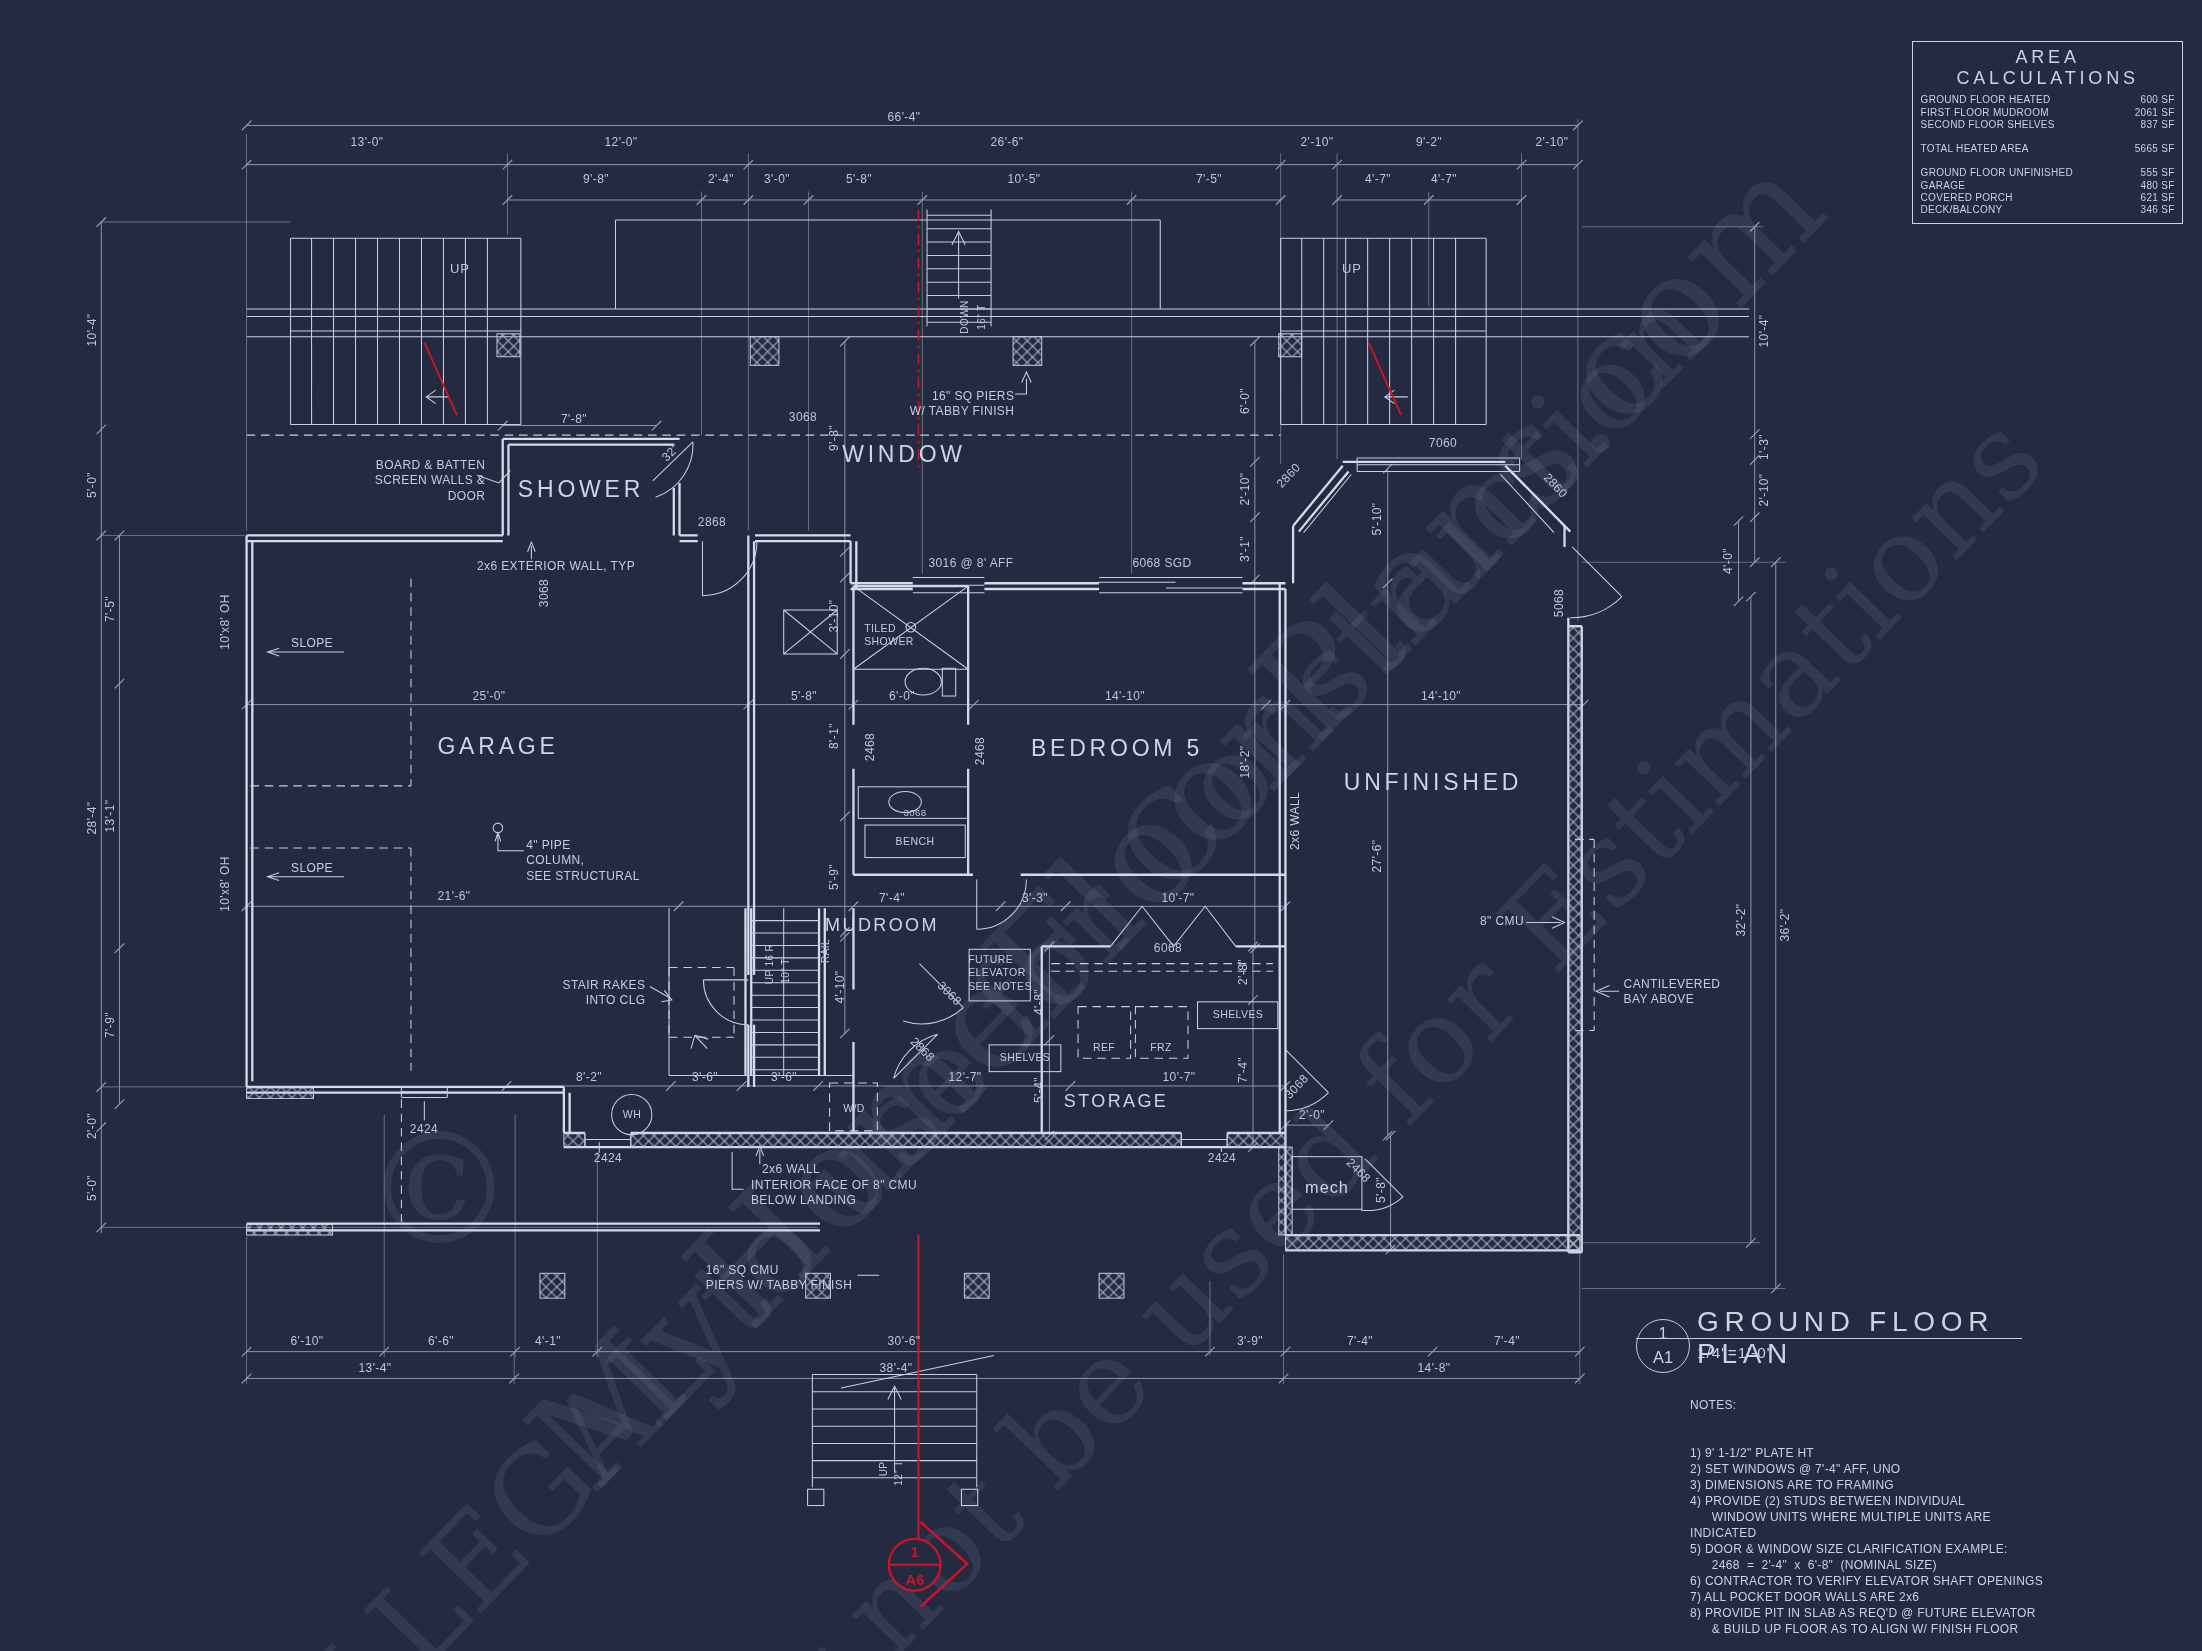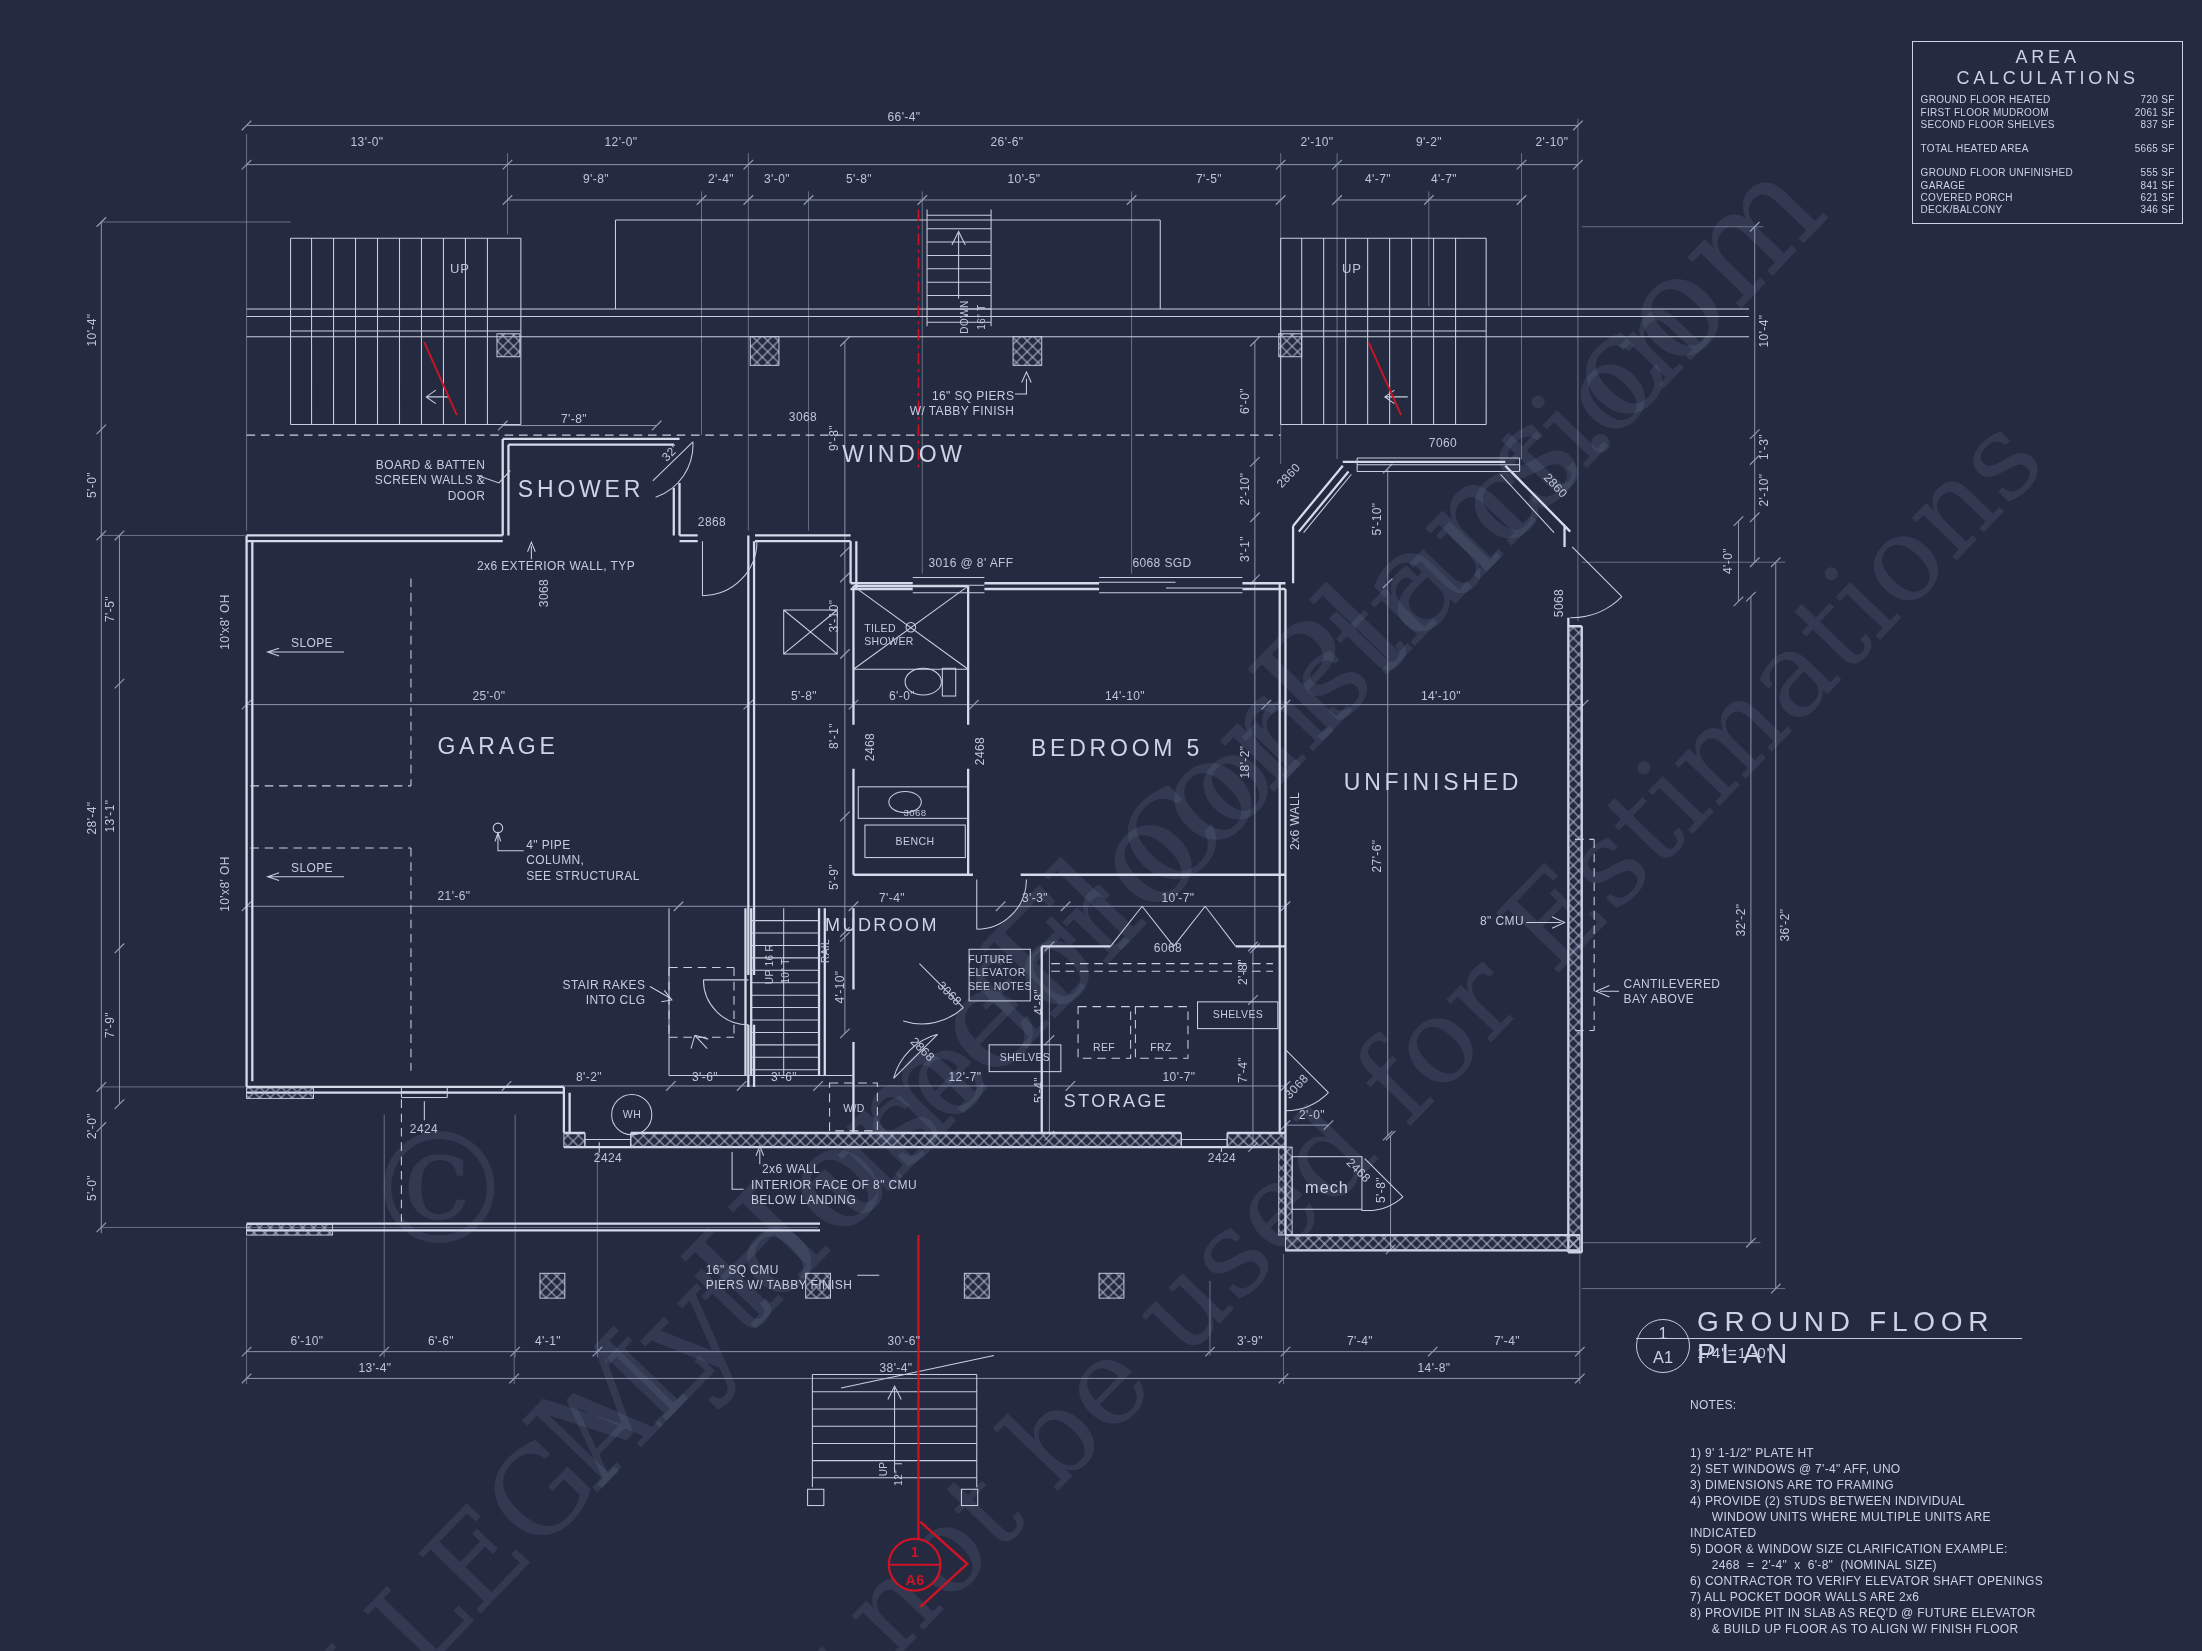--- a/index.html
+++ b/index.html
@@ -403,41 +403,41 @@
 BAY ABOVE</span>
       <span class="lbl red" style="left: 915px; top: 1552px; position: absolute;">1</span>
       <span class="lbl red" style="left: 915px; top: 1580px; position: absolute;">A6</span>
     </div>
 
   <div class="area-table">
     <div class="at-title">AREA CALCULATIONS</div>
     <div>
         <div class="at-row">
         <span class="at-label">GROUND FLOOR HEATED</span>
-        <span class="at-value">720 SF</span>
+        <span class="at-value">600 SF</span>
       </div>
         <div class="at-row">
         <span class="at-label">FIRST FLOOR MUDROOM</span>
         <span class="at-value">2061 SF</span>
       </div>
         <div class="at-row">
         <span class="at-label">SECOND FLOOR SHELVES</span>
         <span class="at-value">837 SF</span>
       </div>
         <div class="at-row gap">
         <span class="at-label">TOTAL HEATED AREA</span>
         <span class="at-value">5665 SF</span>
       </div>
         <div class="at-row gap">
         <span class="at-label">GROUND FLOOR UNFINISHED</span>
         <span class="at-value">555 SF</span>
       </div>
         <div class="at-row">
         <span class="at-label">GARAGE</span>
-        <span class="at-value">841 SF</span>
+        <span class="at-value">480 SF</span>
       </div>
         <div class="at-row">
         <span class="at-label">COVERED PORCH</span>
         <span class="at-value">621 SF</span>
       </div>
         <div class="at-row">
         <span class="at-label">DECK/BALCONY</span>
         <span class="at-value">346 SF</span>
       </div>
       </div>

